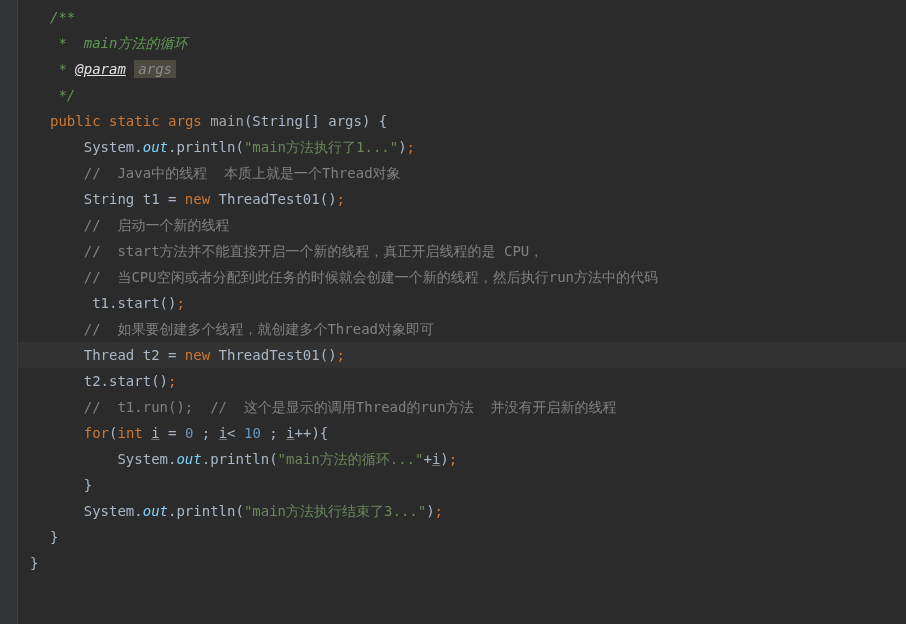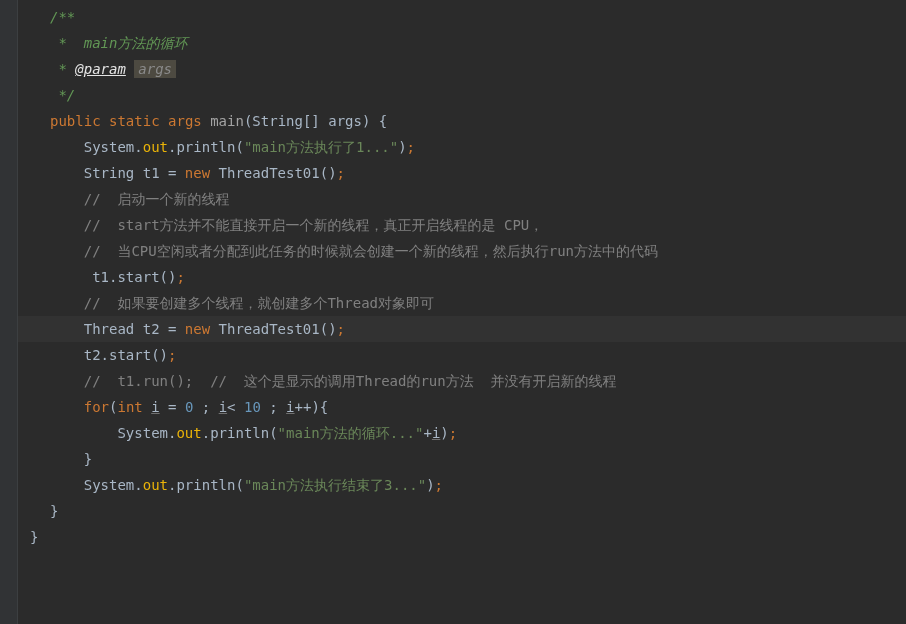--- a/index.html
+++ b/index.html
@@ -26,21 +26,21 @@
       padding: 4px 0 4px 32px;
       position: relative;
     }
     .line { white-space: pre; height: 26px; }
     .comment-doc { color: #629755; font-style: italic; }
     .comment-line { color: #808080; }
     .keyword { color: #cc7832; }
     .string { color: #6a8759; }
     .number { color: #6897bb; }
     .method { color: #a3a3a3; }
-    .field-italic { color: #eab308; }
+    .field-italic { color: #7dd3fc; font-style: italic; }
     .param-tag { color: #e5e5e5; font-style: italic; text-decoration: underline; }
     .param-box {
       background: #4d4a41;
       padding: 1px 4px;
       font-style: italic;
       color: #8a8a8a;
     }
     .var-underline { text-decoration: underline; text-decoration-color: #707070; }
     .semicolon { color: #cc7832; }
     .plain { color: #a9b7c6; }
@@ -59,20 +59,21 @@
 
 <div class="gutter"></div>
 <div class="code">
 
 <div class="line"><span class="comment-doc">/**</span></div>
 <div class="line"><span class="comment-doc"> *  main方法的循环</span></div>
 <div class="line"><span class="comment-doc"> * </span><span class="param-tag">@param</span><span class="comment-doc"> </span><span class="param-box">args</span></div>
 <div class="line"><span class="comment-doc"> */</span></div>
 <div class="line"><span class="keyword">public</span><span class="plain"> </span><span class="keyword">static</span><span class="plain"> </span><span class="keyword">args</span><span class="plain"> </span><span class="method">main</span><span class="plain">(</span><span class="plain">String[] </span><span class="plain">args</span><span class="plain">) {</span></div>
 <div class="line"><span class="plain">    System.</span><span class="field-italic">out</span><span class="plain">.println(</span><span class="string">"main方法执行了1..."</span><span class="plain">)</span><span class="semicolon">;</span></div>
+<div class="line"><span class="comment-line">    //  Java中的线程  本质上就是一个Thread对象</span></div>
 <div class="line"><span class="plain">    String t1 = </span><span class="keyword">new</span><span class="plain"> ThreadTest01()</span><span class="semicolon">;</span></div>
 <div class="line"><span class="comment-line">    //  启动一个新的线程</span></div>
 <div class="line"><span class="comment-line">    //  start方法并不能直接开启一个新的线程，真正开启线程的是 CPU，</span></div>
 <div class="line"><span class="comment-line">    //  当CPU空闲或者分配到此任务的时候就会创建一个新的线程，然后执行run方法中的代码</span></div>
 <div class="line"><span class="plain">     t1.start()</span><span class="semicolon">;</span></div>
 <div class="line"><span class="comment-line">    //  如果要创建多个线程，就创建多个Thread对象即可</span></div>
 <div class="line" style="position:relative;"><span class="highlight-line-marker"></span><span class="plain">    Thread t2 = </span><span class="keyword">new</span><span class="plain"> ThreadTest01()</span><span class="semicolon">;</span></div>
 <div class="line"><span class="plain">    t2.start()</span><span class="semicolon">;</span></div>
 <div class="line"><span class="comment-line">    //  t1.run();  //  这个是显示的调用Thread的run方法  并没有开启新的线程</span></div>
 <div class="line"><span class="keyword">    for</span><span class="plain">(</span><span class="keyword">int</span><span class="plain"> </span><span class="plain var-underline">i</span><span class="plain"> = </span><span class="number">0</span><span class="plain"> ; </span><span class="plain var-underline">i</span><span class="plain">&lt; </span><span class="number">10</span><span class="plain"> ; </span><span class="plain var-underline">i</span><span class="plain">++){</span></div>

